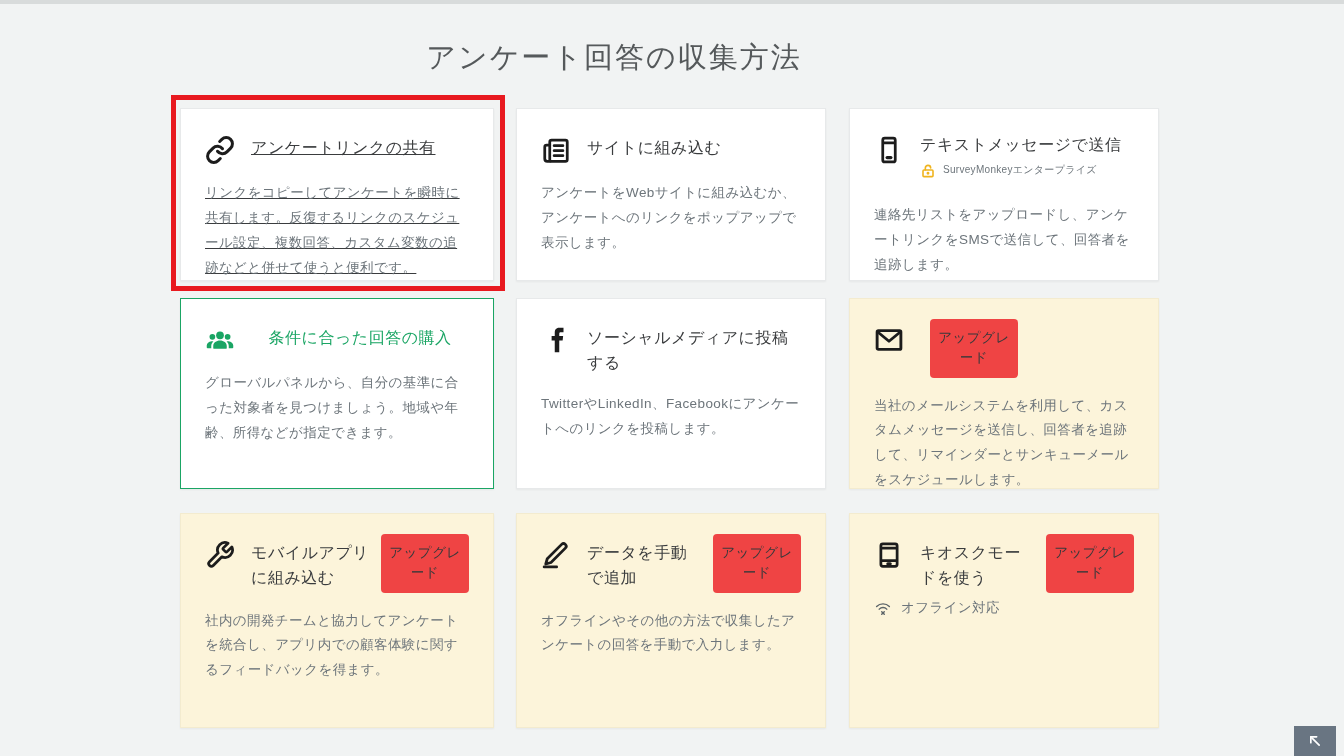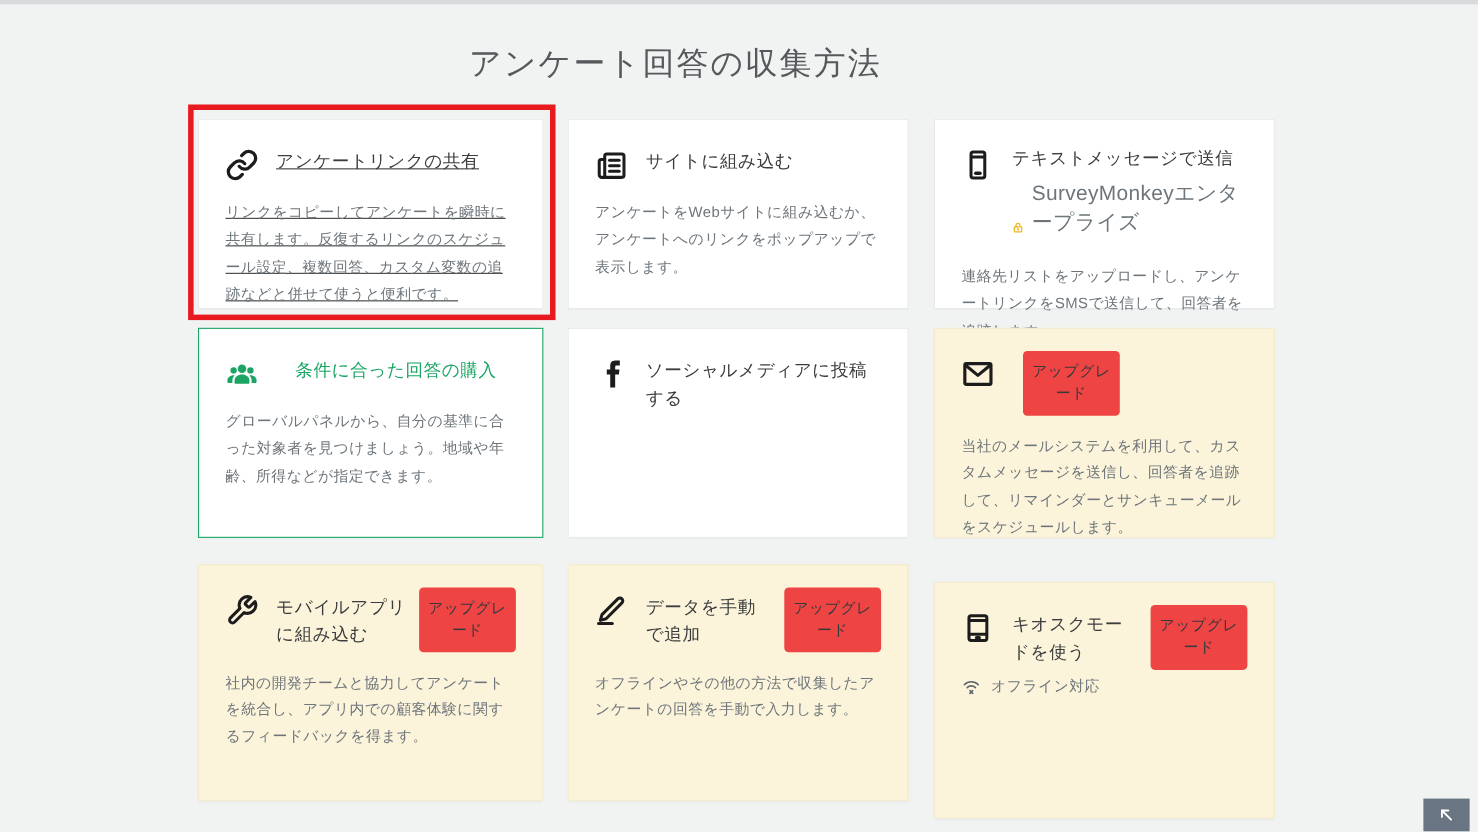--- a/index.html
+++ b/index.html
@@ -28,22 +28,22 @@
   .card-header { display:flex; align-items:flex-start; }
   .card-icon { width:30px; height:30px; flex:0 0 30px; margin-right:16px; color:#1c1c1c; margin-top:2px; }
   .card-icon svg { width:100%; height:100%; display:block; }
   .green .card-icon { color:#1aa564; }
   .card-title {
     font-size:16px; font-weight:400; color:#3a3c3e;
     line-height:1.55; letter-spacing:0.5px; padding-top:3px; flex:1;
   }
   .green .card-title { color:#1aa564;text-align:center; }
   .card-sub {
-    display:flex; align-items:flex-end; gap:7px;
-    margin-top:5px; font-size:19px; color:#6d757b; letter-spacing:0.3px;
+    display:flex; align-items:flex-start; gap:7px;
+    margin-top:5px; font-size:10px; color:#6d757b; letter-spacing:0.3px;
   }
   .lock-icon { width:16px; height:16px; color:#f0b41e; }
   .lock-icon svg { width:100%; height:100%; display:block; }
   .card-body {
     margin-top:16px; font-size:13.5px; line-height:1.85;
     color:#6d757b; letter-spacing:0.4px;
   }
   .upgrade-btn {
     flex:0 0 88px; width:88px; margin-left:10px; margin-top:-4px;
     background:#ef4444; border:none; border-radius:4px;
@@ -63,21 +63,21 @@
   }
   
   #card-0 { left:180px; top:108px; width:314px; height:173px;text-decoration:underline; }
   #card-1 { left:516px; top:108px; width:310px; height:173px; }
   #card-2 { left:849px; top:108px; width:310px; height:173px; }
   #card-3 { left:180px; top:298px; width:314px; height:191px; }
   #card-4 { left:516px; top:298px; width:310px; height:191px; }
   #card-5 { left:849px; top:298px; width:310px; height:191px; }
   #card-6 { left:180px; top:513px; width:314px; height:215px; }
   #card-7 { left:516px; top:513px; width:310px; height:215px; }
-  #card-8 { left:849px; top:513px; width:310px; height:215px;margin-top:16px; }
+  #card-8 { left:849px; top:513px; width:310px; height:215px; }
   .corner-btn {
     position:absolute; left:1294px; top:726px; width:42px; height:30px;
     background:#697582; border:none; cursor:pointer;
     display:flex; align-items:center; justify-content:center;
   }
   .corner-btn svg { width:20px; height:20px; color:#ffffff; }
 </style>
 </head>
 <body>
 
@@ -161,20 +161,21 @@
 
 <div class="card" id="card-4">
   <div class="card-header">
     <span class="card-icon">
       <svg viewBox="0 0 24 24" fill="currentColor">
           <path d="M14.6 8.8V6.9c0-.9.6-1.1 1-1.1h2.4V2.2h-3.3c-3 0-3.7 2.2-3.7 3.7v2.9H8.5v3.6H11v9.4h3.6v-9.4h2.7l.4-3.6h-3.1z"></path>
         </svg>
     </span>
     <div class="card-title">ソーシャルメディアに投稿する</div>
   </div>
+  <div class="card-body">TwitterやLinkedIn、Facebookにアンケートへのリンクを投稿します。</div>
 </div>
 
 <div class="card yellow" id="card-5">
   <div class="card-header">
     <span class="card-icon">
       <svg viewBox="0 0 24 24" fill="none" stroke="currentColor" stroke-width="2.3" stroke-linecap="round" stroke-linejoin="round">
           <rect x="2.5" y="4.5" width="19" height="15" rx="1"></rect>
           <polyline points="3.5,6 12,13 20.5,6"></polyline>
         </svg>
     </span>

